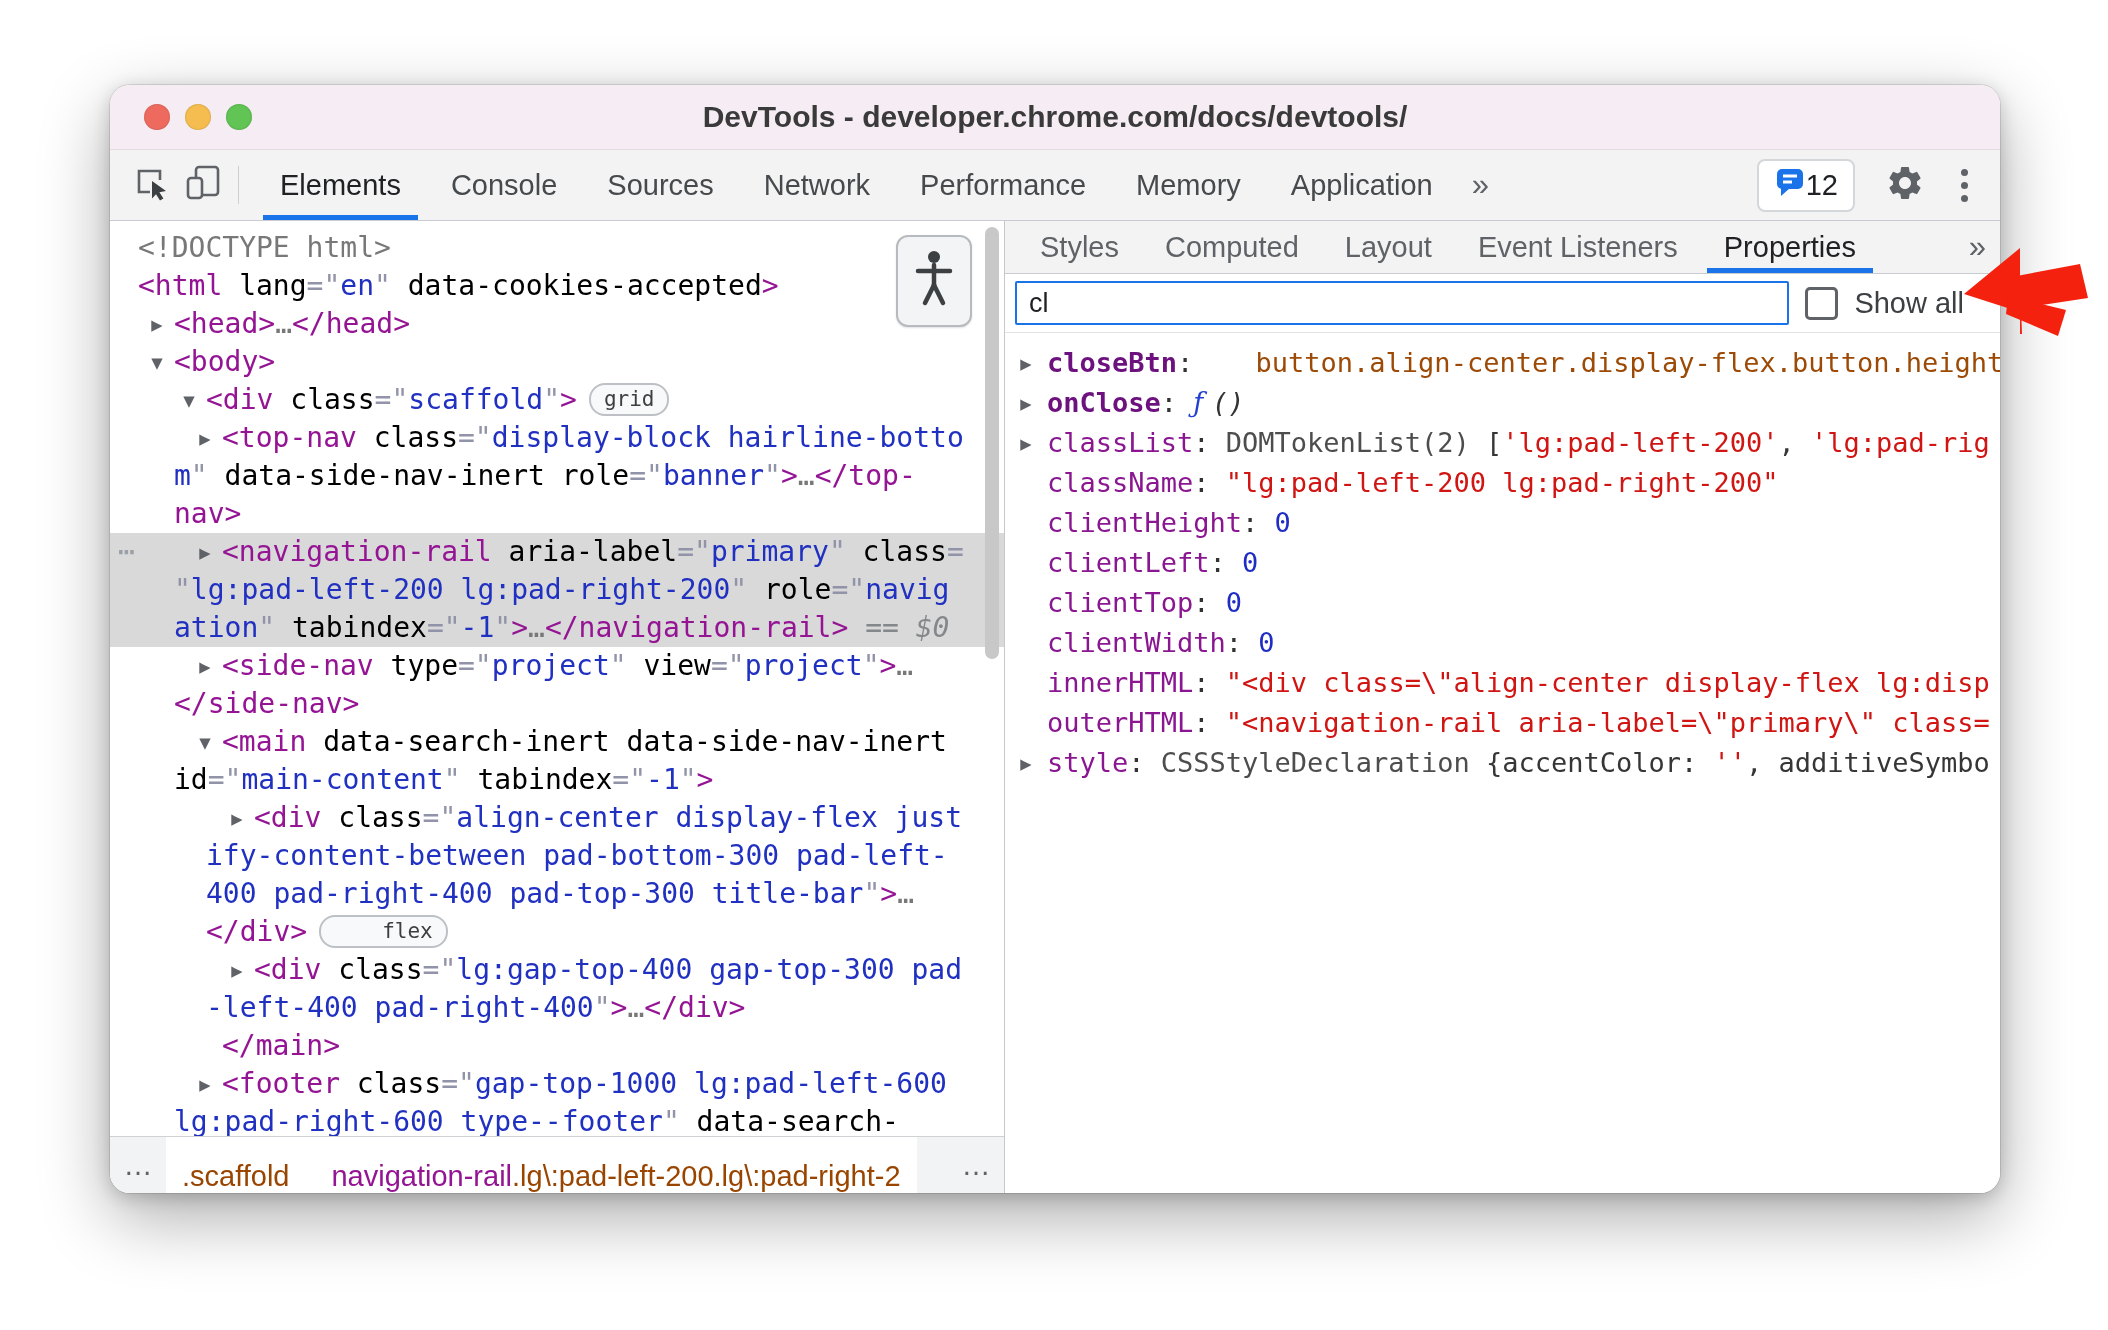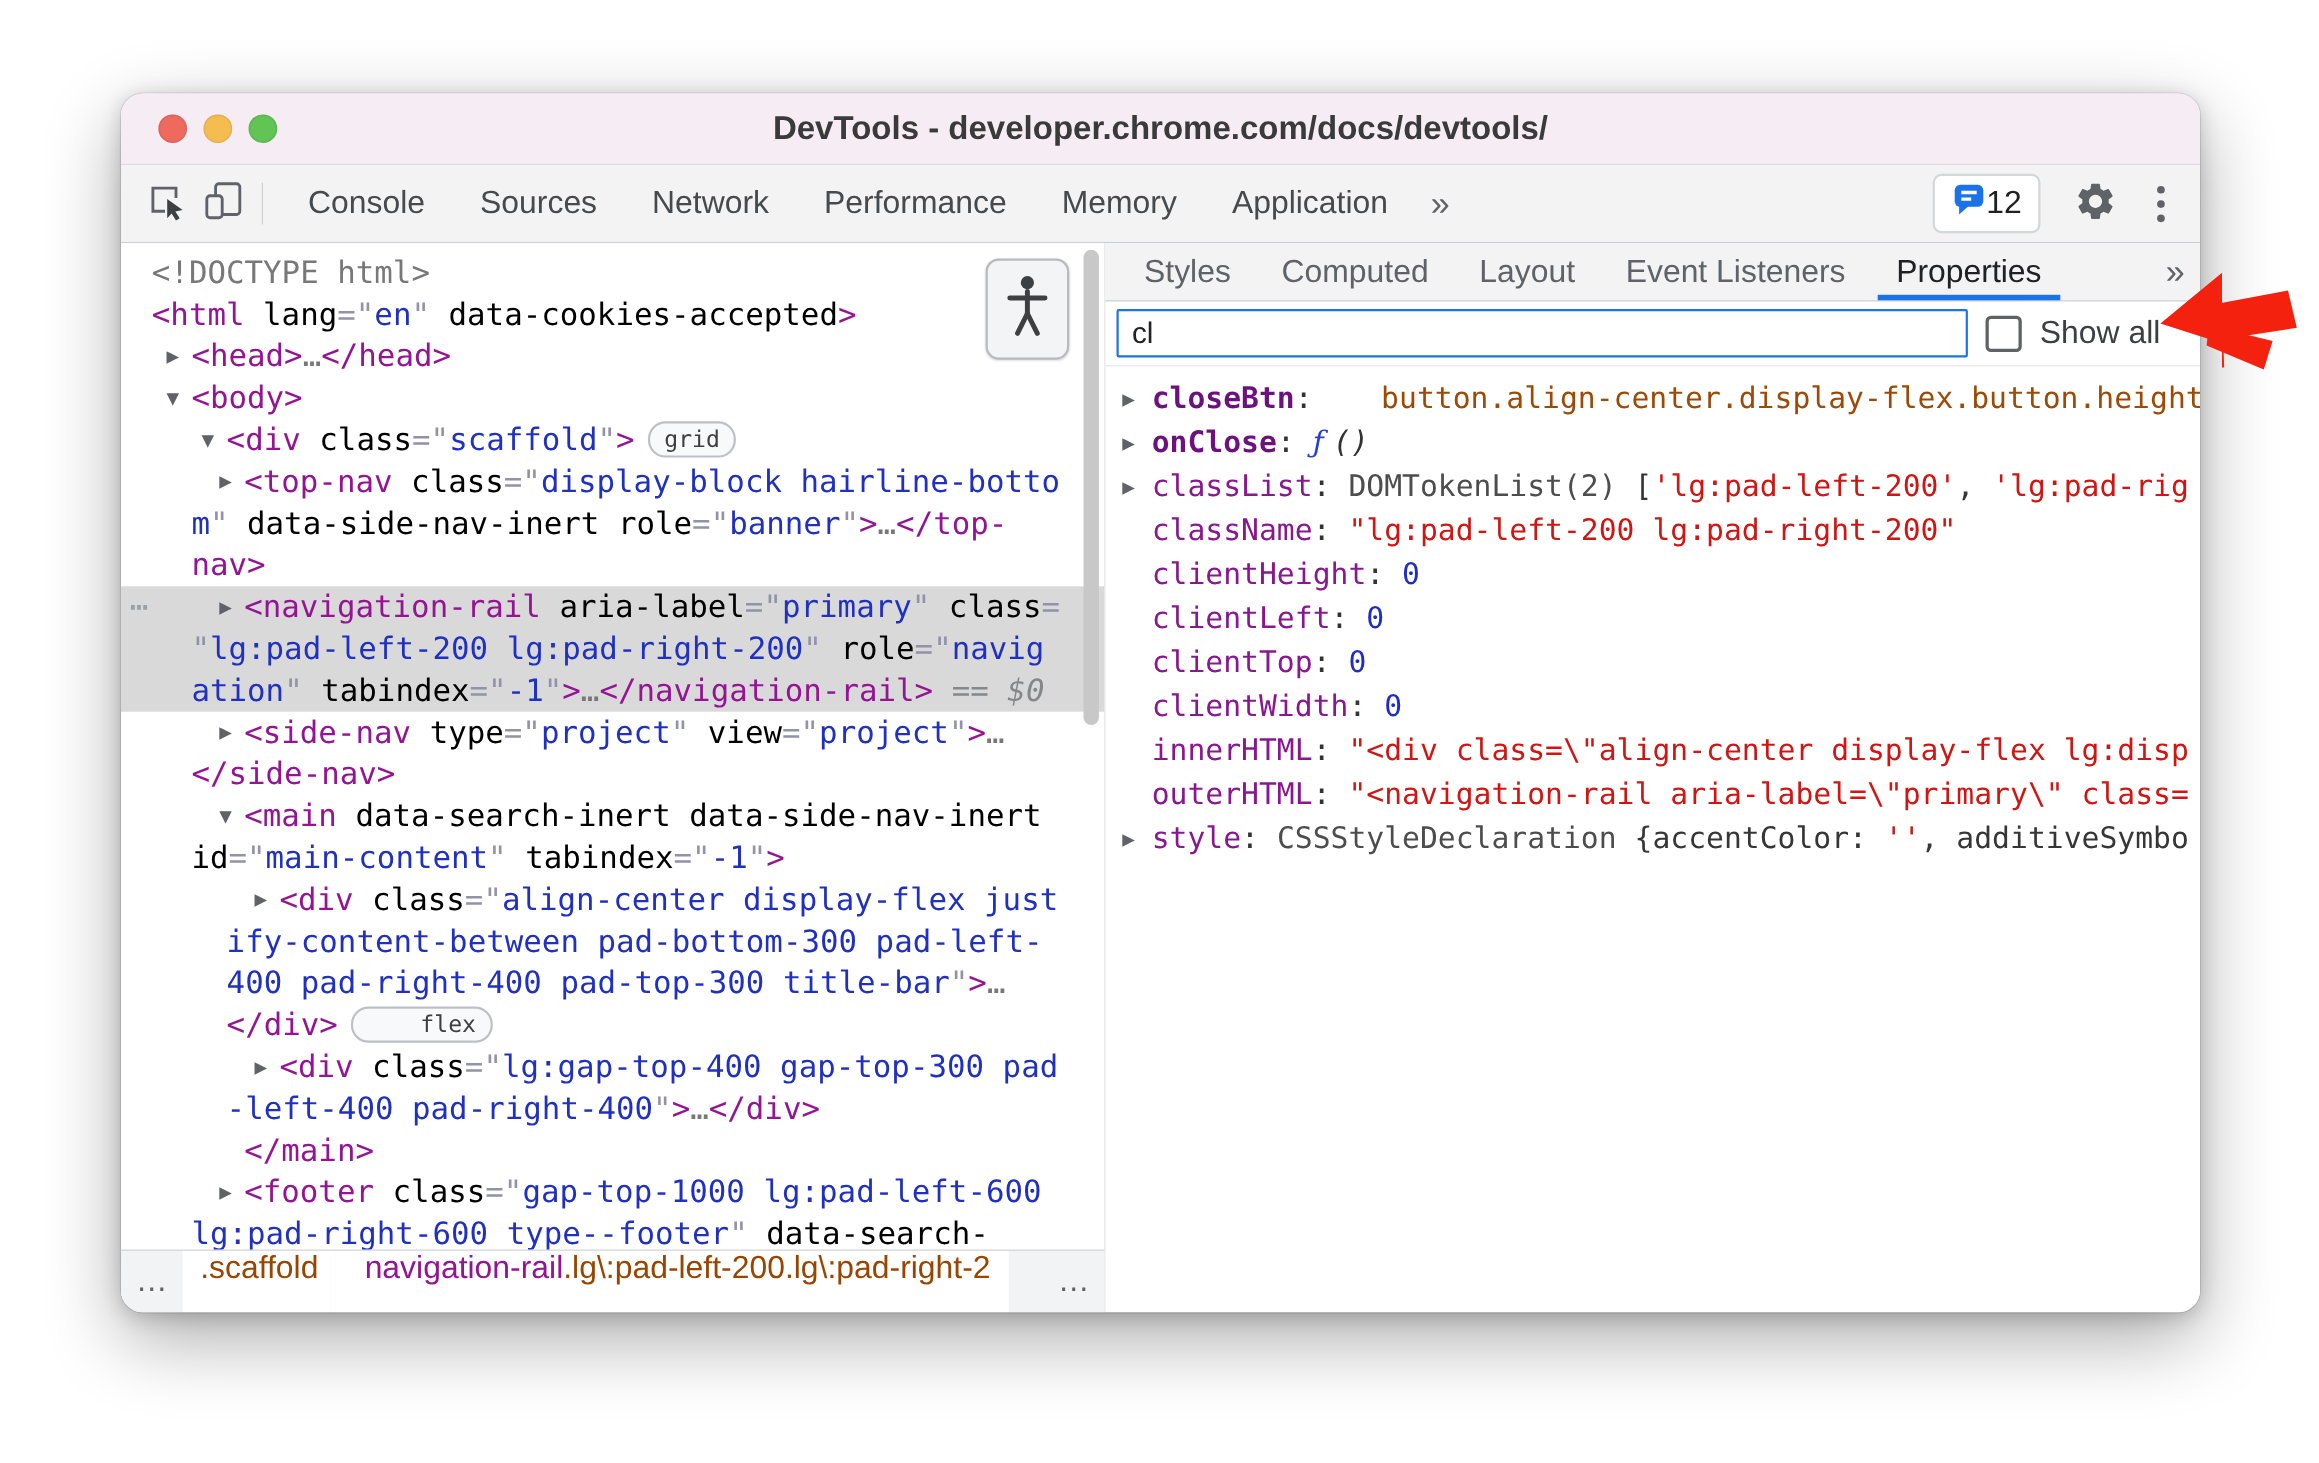--- a/index.html
+++ b/index.html
@@ -59,21 +59,21 @@
     border:2px solid #bdc1c6;border-radius:16px;padding:0 13px;margin-left:12px;vertical-align:3px;cursor:pointer;}
   .vscroll{position:absolute;right:5px;top:6px;width:14px;height:432px;background:#c8c8c8;border-radius:7px;cursor:pointer;}
   .a11y-btn{position:absolute;left:786px;top:14px;width:72px;height:88px;border:2px solid #b7babe;
     border-radius:12px;background:#f3f4f5;display:flex;align-items:center;justify-content:center;cursor:pointer;
     box-shadow:0 1px 2px rgba(0,0,0,.12);}
 
   
   .crumbs{flex:0 0 56px;background:#f1f3f4;border-top:1px solid #cfd1d4;display:flex;
     align-items:stretch;font-size:29px;overflow:hidden;}
   .cr-ell{flex:0 0 56px;display:flex;align-items:center;justify-content:center;color:#5f6368;cursor:pointer;}
-  .crumb{background:#fff;display:flex;align-items:flex-start;padding:0 16px;white-space:nowrap;cursor:pointer;}
+  .crumb{background:#fff;display:flex;align-items:flex-end;padding:0 16px;white-space:nowrap;cursor:pointer;}
   .crumb.grow{flex:0 1 auto;overflow:hidden;}
   .cr-tag{color:#941494;}
   .cr-cls{color:#994500;}
 
   
   .side-tabs{flex:0 0 52px;background:#f3f3f3;border-bottom:1px solid #c9ccd0;
     display:flex;align-items:stretch;padding-left:12px;}
   .stab{padding:0 23px;display:flex;align-items:center;font-size:29px;color:#5f6368;
     position:relative;cursor:pointer;white-space:nowrap;}
   .stab.sel{color:#202124;}
@@ -130,20 +130,21 @@
     <div class="toolicon">
       <span>
         <svg width="40" height="40" viewBox="0 0 40 40" fill="none" stroke="#5f6368" stroke-width="2.6">
           <rect x="12" y="4" width="22" height="28" rx="3"></rect>
           <rect x="4" y="15" width="14" height="20" rx="3" fill="#f3f3f3"></rect>
         </svg>
       </span>
     </div>
     <div class="tdivider"></div>
     <div class="tabs">
+        <div class="tab sel">Elements</div>
         <div class="tab">Console</div>
         <div class="tab">Sources</div>
         <div class="tab">Network</div>
         <div class="tab">Performance</div>
         <div class="tab">Memory</div>
         <div class="tab">Application</div>
       </div>
     <div class="chev">»</div>
     <div class="toolbar-right">
       <div class="console-badge">

